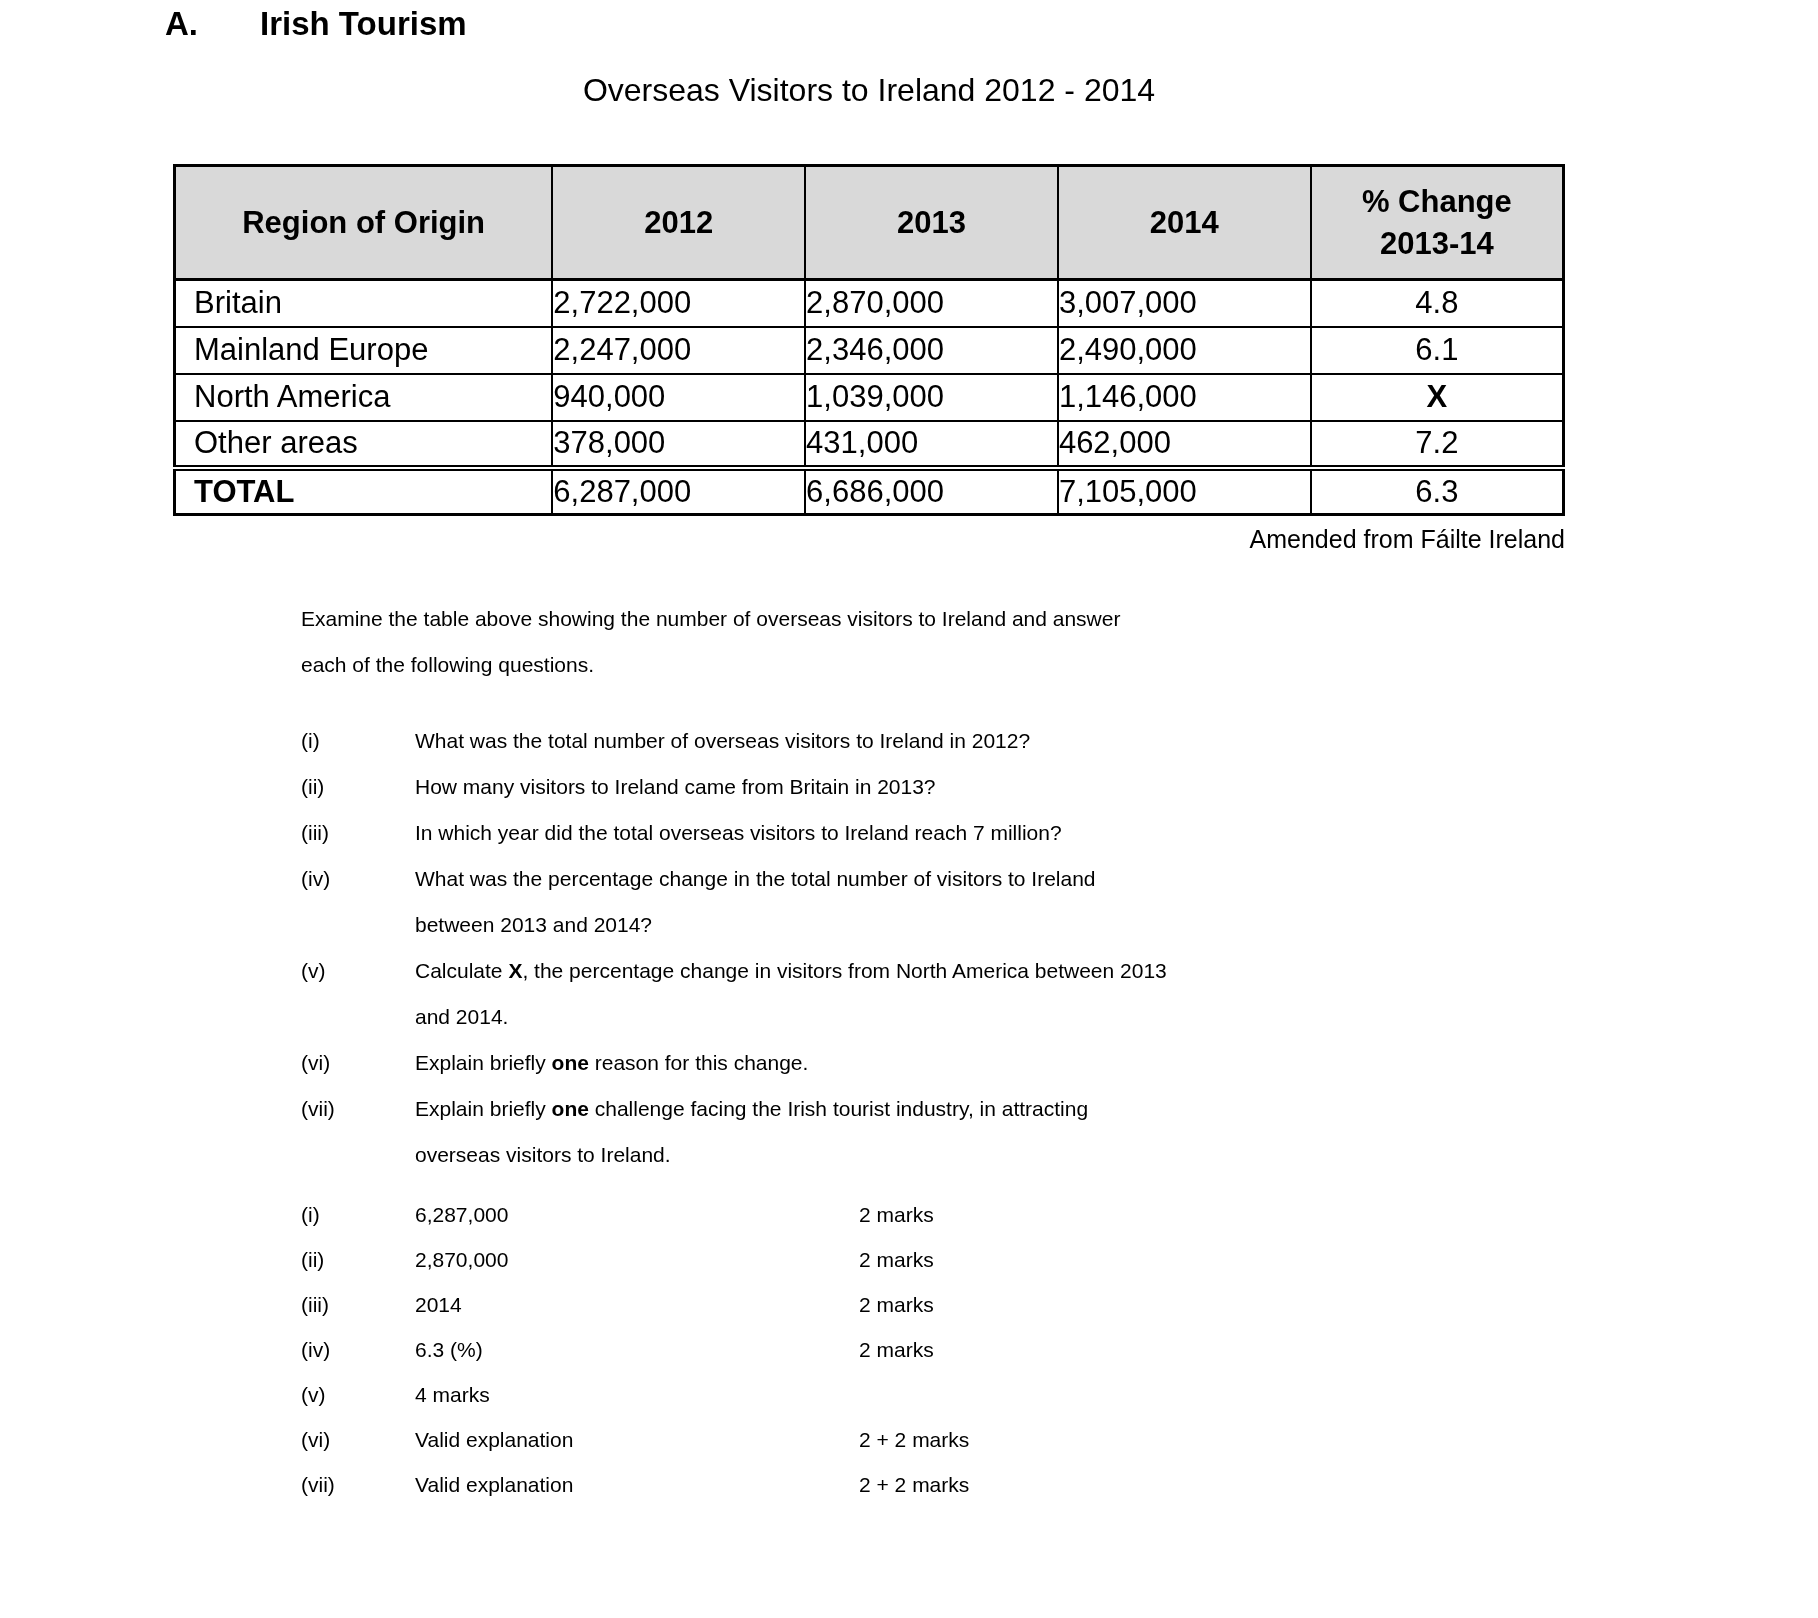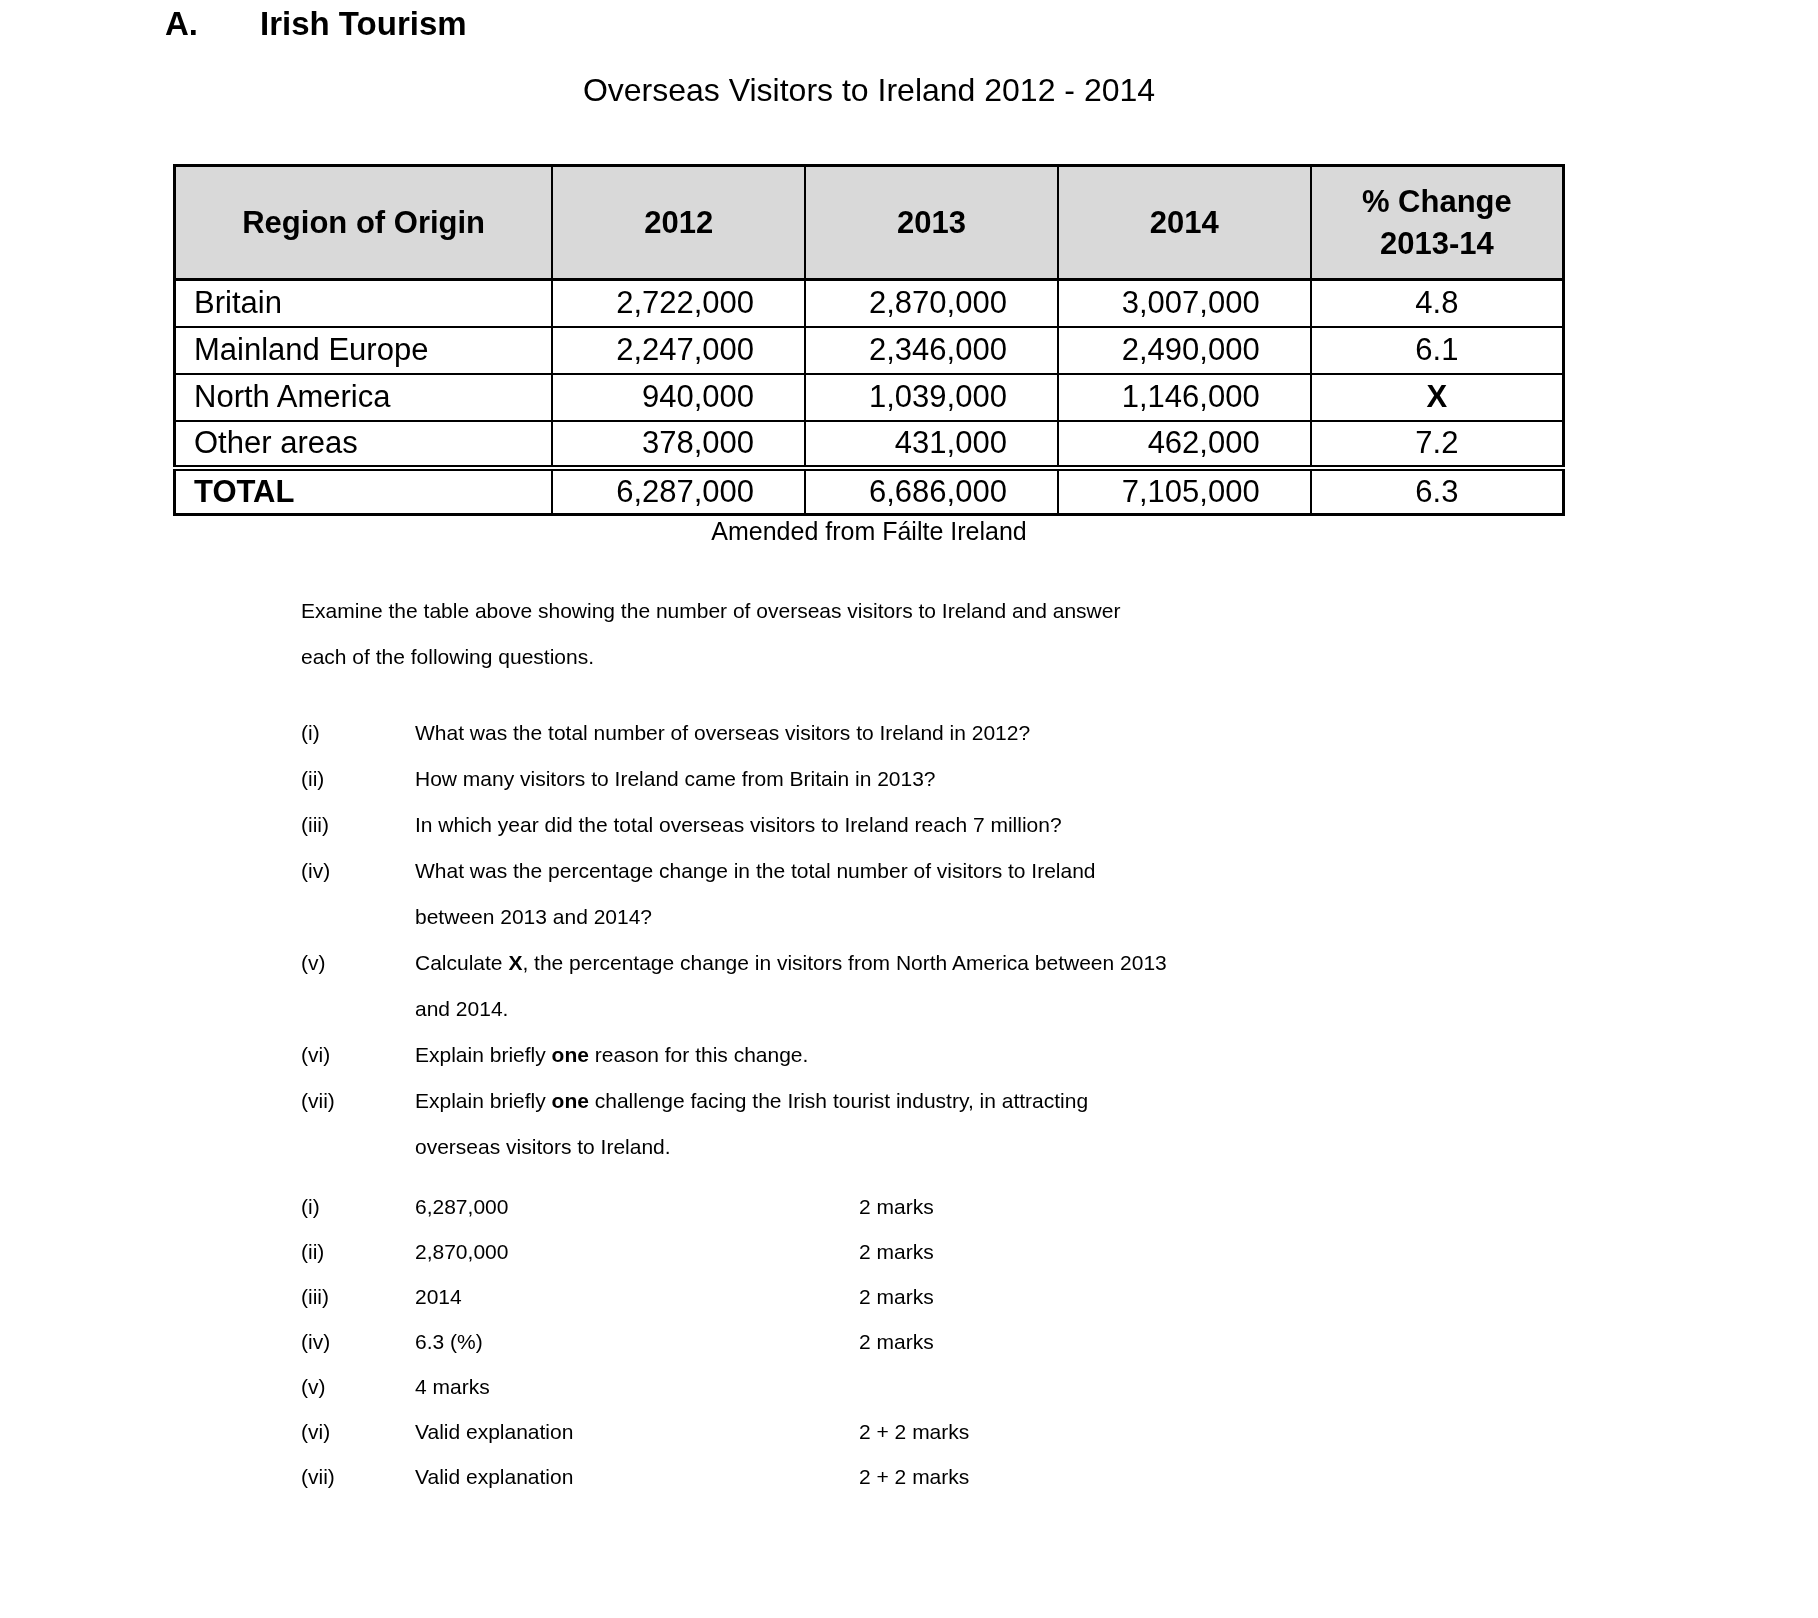--- a/index.html
+++ b/index.html
@@ -20,25 +20,25 @@
   .table-title { margin-top: 24px; text-align: center; font-size: 32px; line-height: 44px; }
   table.visitors { border-collapse: collapse; table-layout: fixed; width: 100%; margin-top: 52px; border: 3px solid #000; }
   table.visitors th, table.visitors td { border: 2px solid #000; font-size: 31px; }
   table.visitors thead th {
     background: #d9d9d9; height: 114px; font-weight: bold;
     text-align: center; vertical-align: middle; border-bottom: 3px solid #000;
   }
   th.c-change { white-space: pre-line; line-height: 42px; }
   table.visitors tbody td { height: 47px; vertical-align: middle; }
   .cell-region { text-align: left; padding-left: 18px; }
-  .cell-num { text-align: right; padding-right: 50px; }
+  .cell-num { text-align: left; padding-right: 50px; }
   .cell-pct { text-align: center; }
   .cell-bold { font-weight: bold; }
   tr.total-row td { height: 52px; border-top: 6px double #000; }
-  .table-caption { text-align: center; font-size: 25px; line-height: 30px; }
+  .table-caption { text-align: right; font-size: 25px; line-height: 30px; margin-top: 8px; }
 
   
   .content { margin-left: 301px; width: 1400px; font-size: 21px; line-height: 46px; }
   .intro { margin-top: 42px; white-space: pre-line; }
   .questions { margin-top: 30px; }
   .qrow { display: flex; }
   .qnum { flex: 0 0 114px; }
   .qtext { flex: 1; white-space: pre-line; }
   .qtext b { font-weight: bold; }
   .marks-total { margin-top: 46px; text-align: right; font-weight: bold; padding-right: 80px; }

